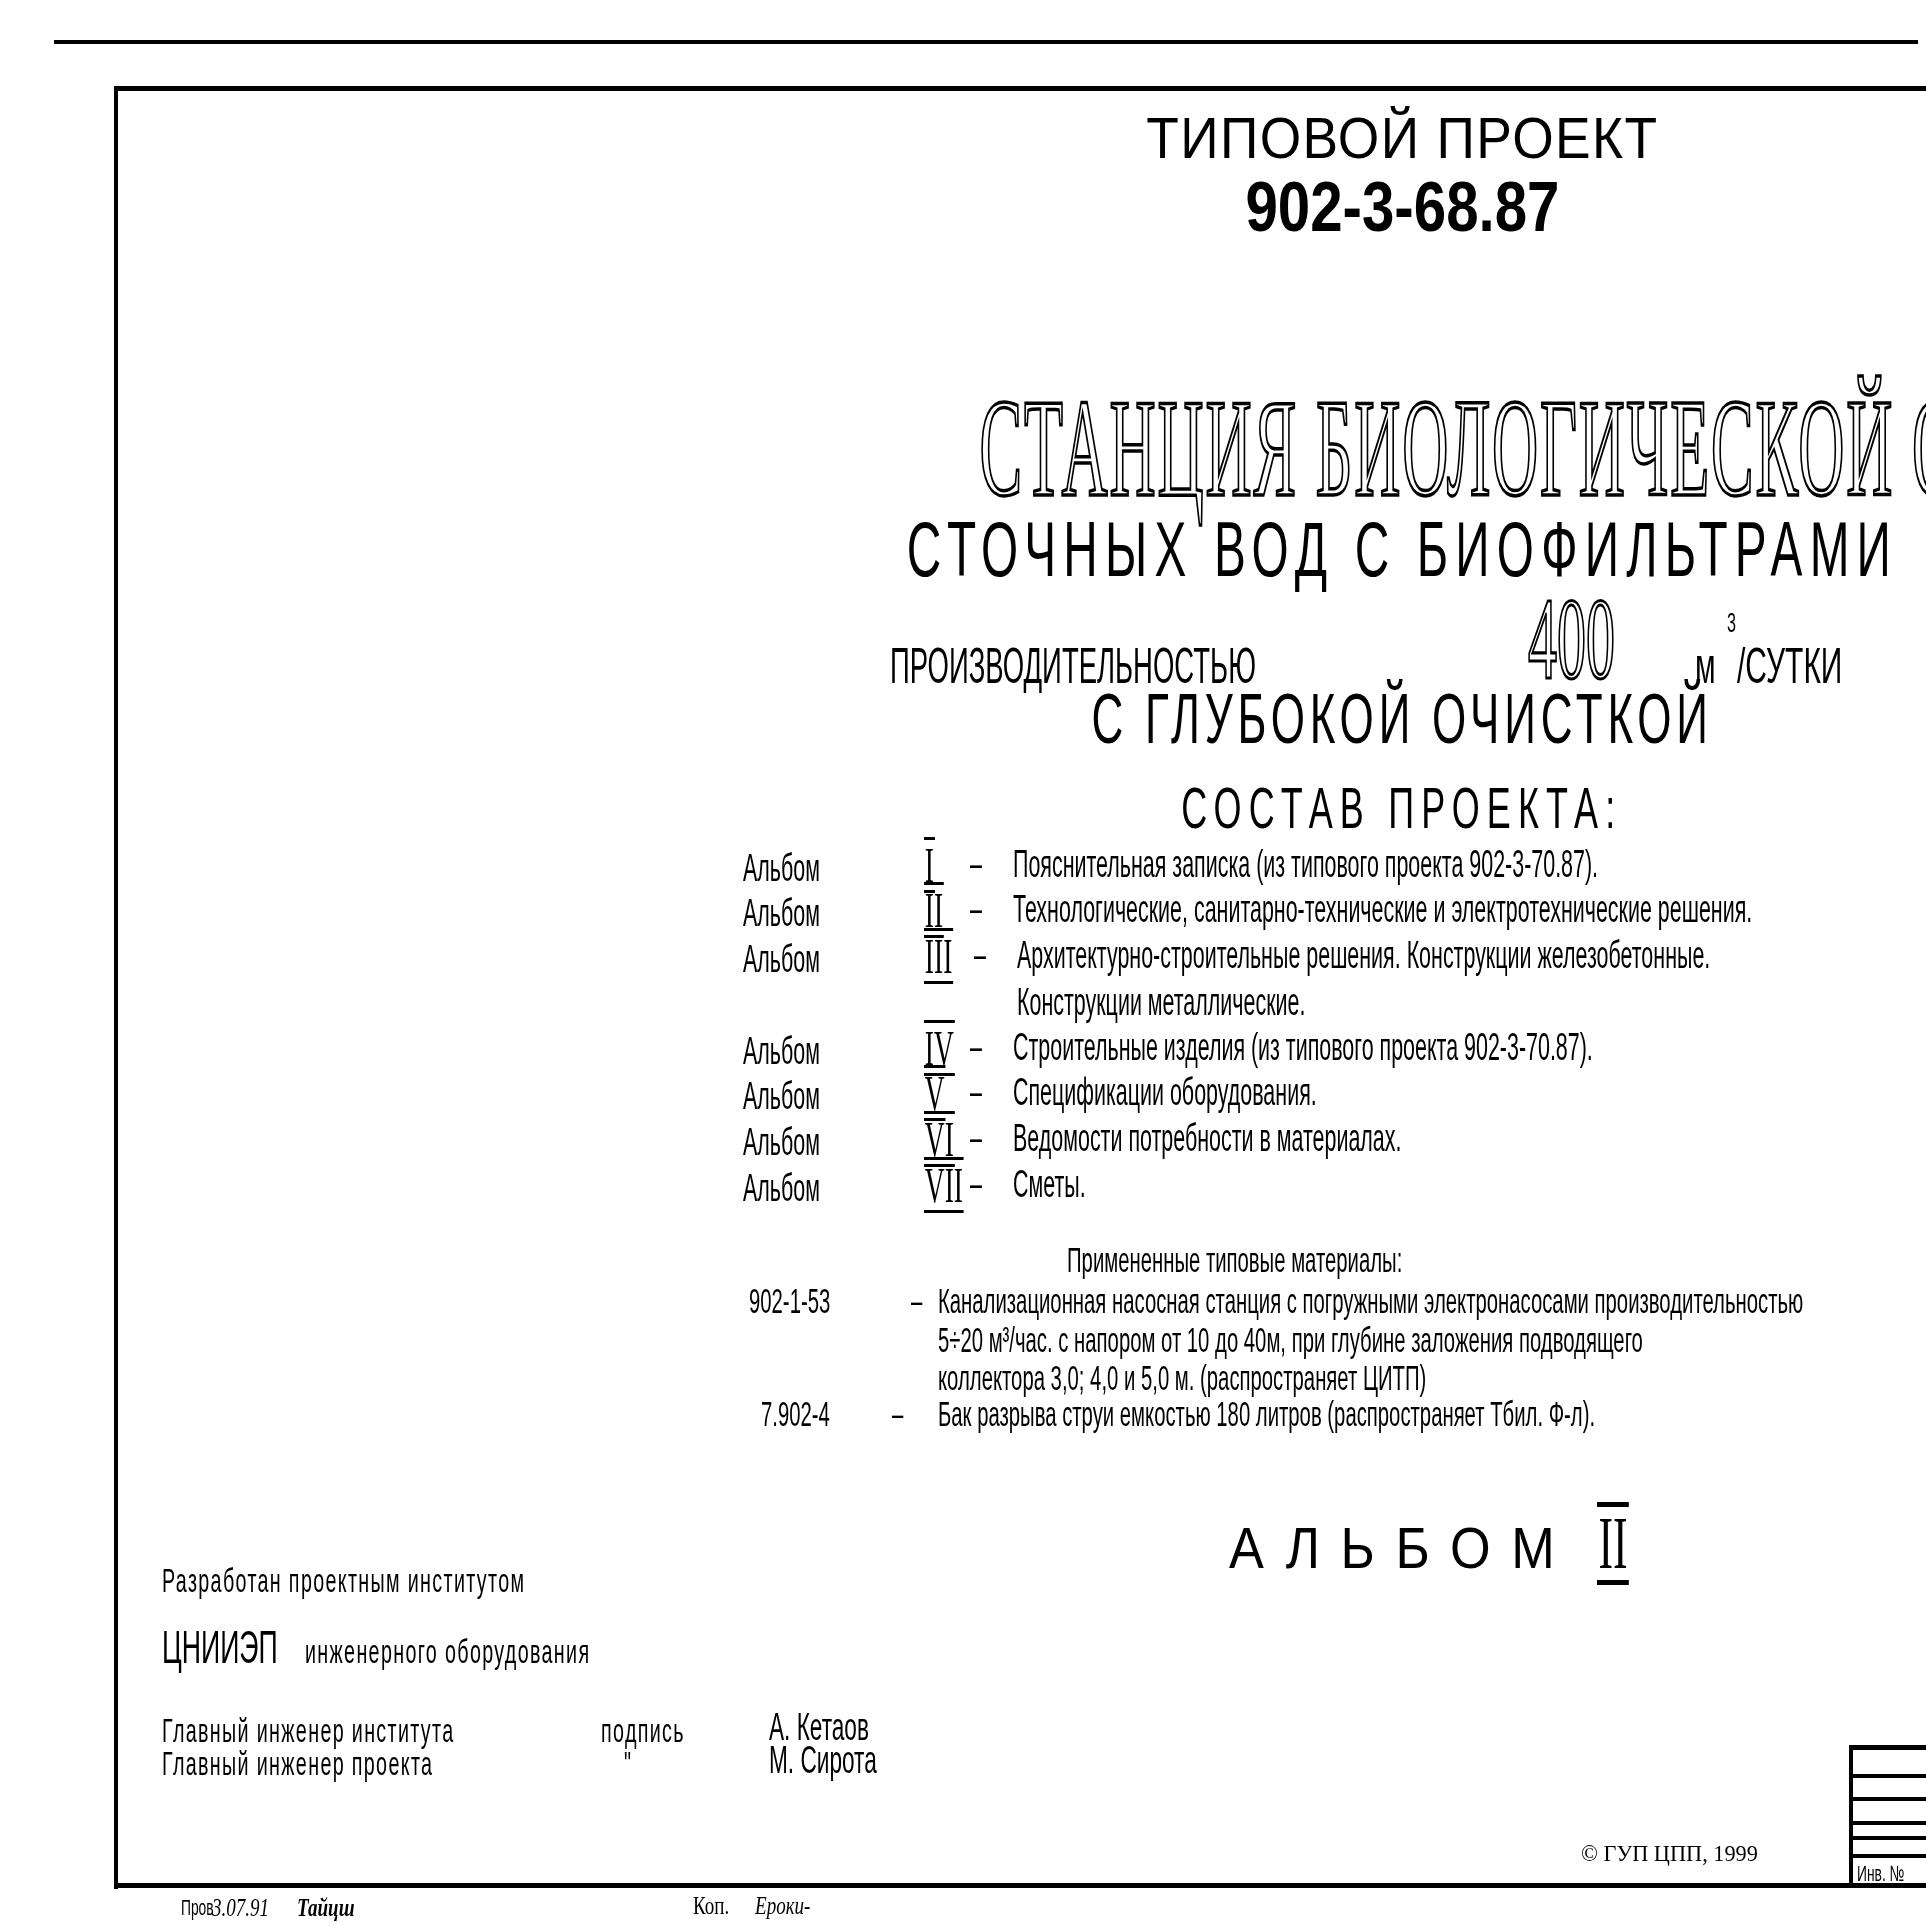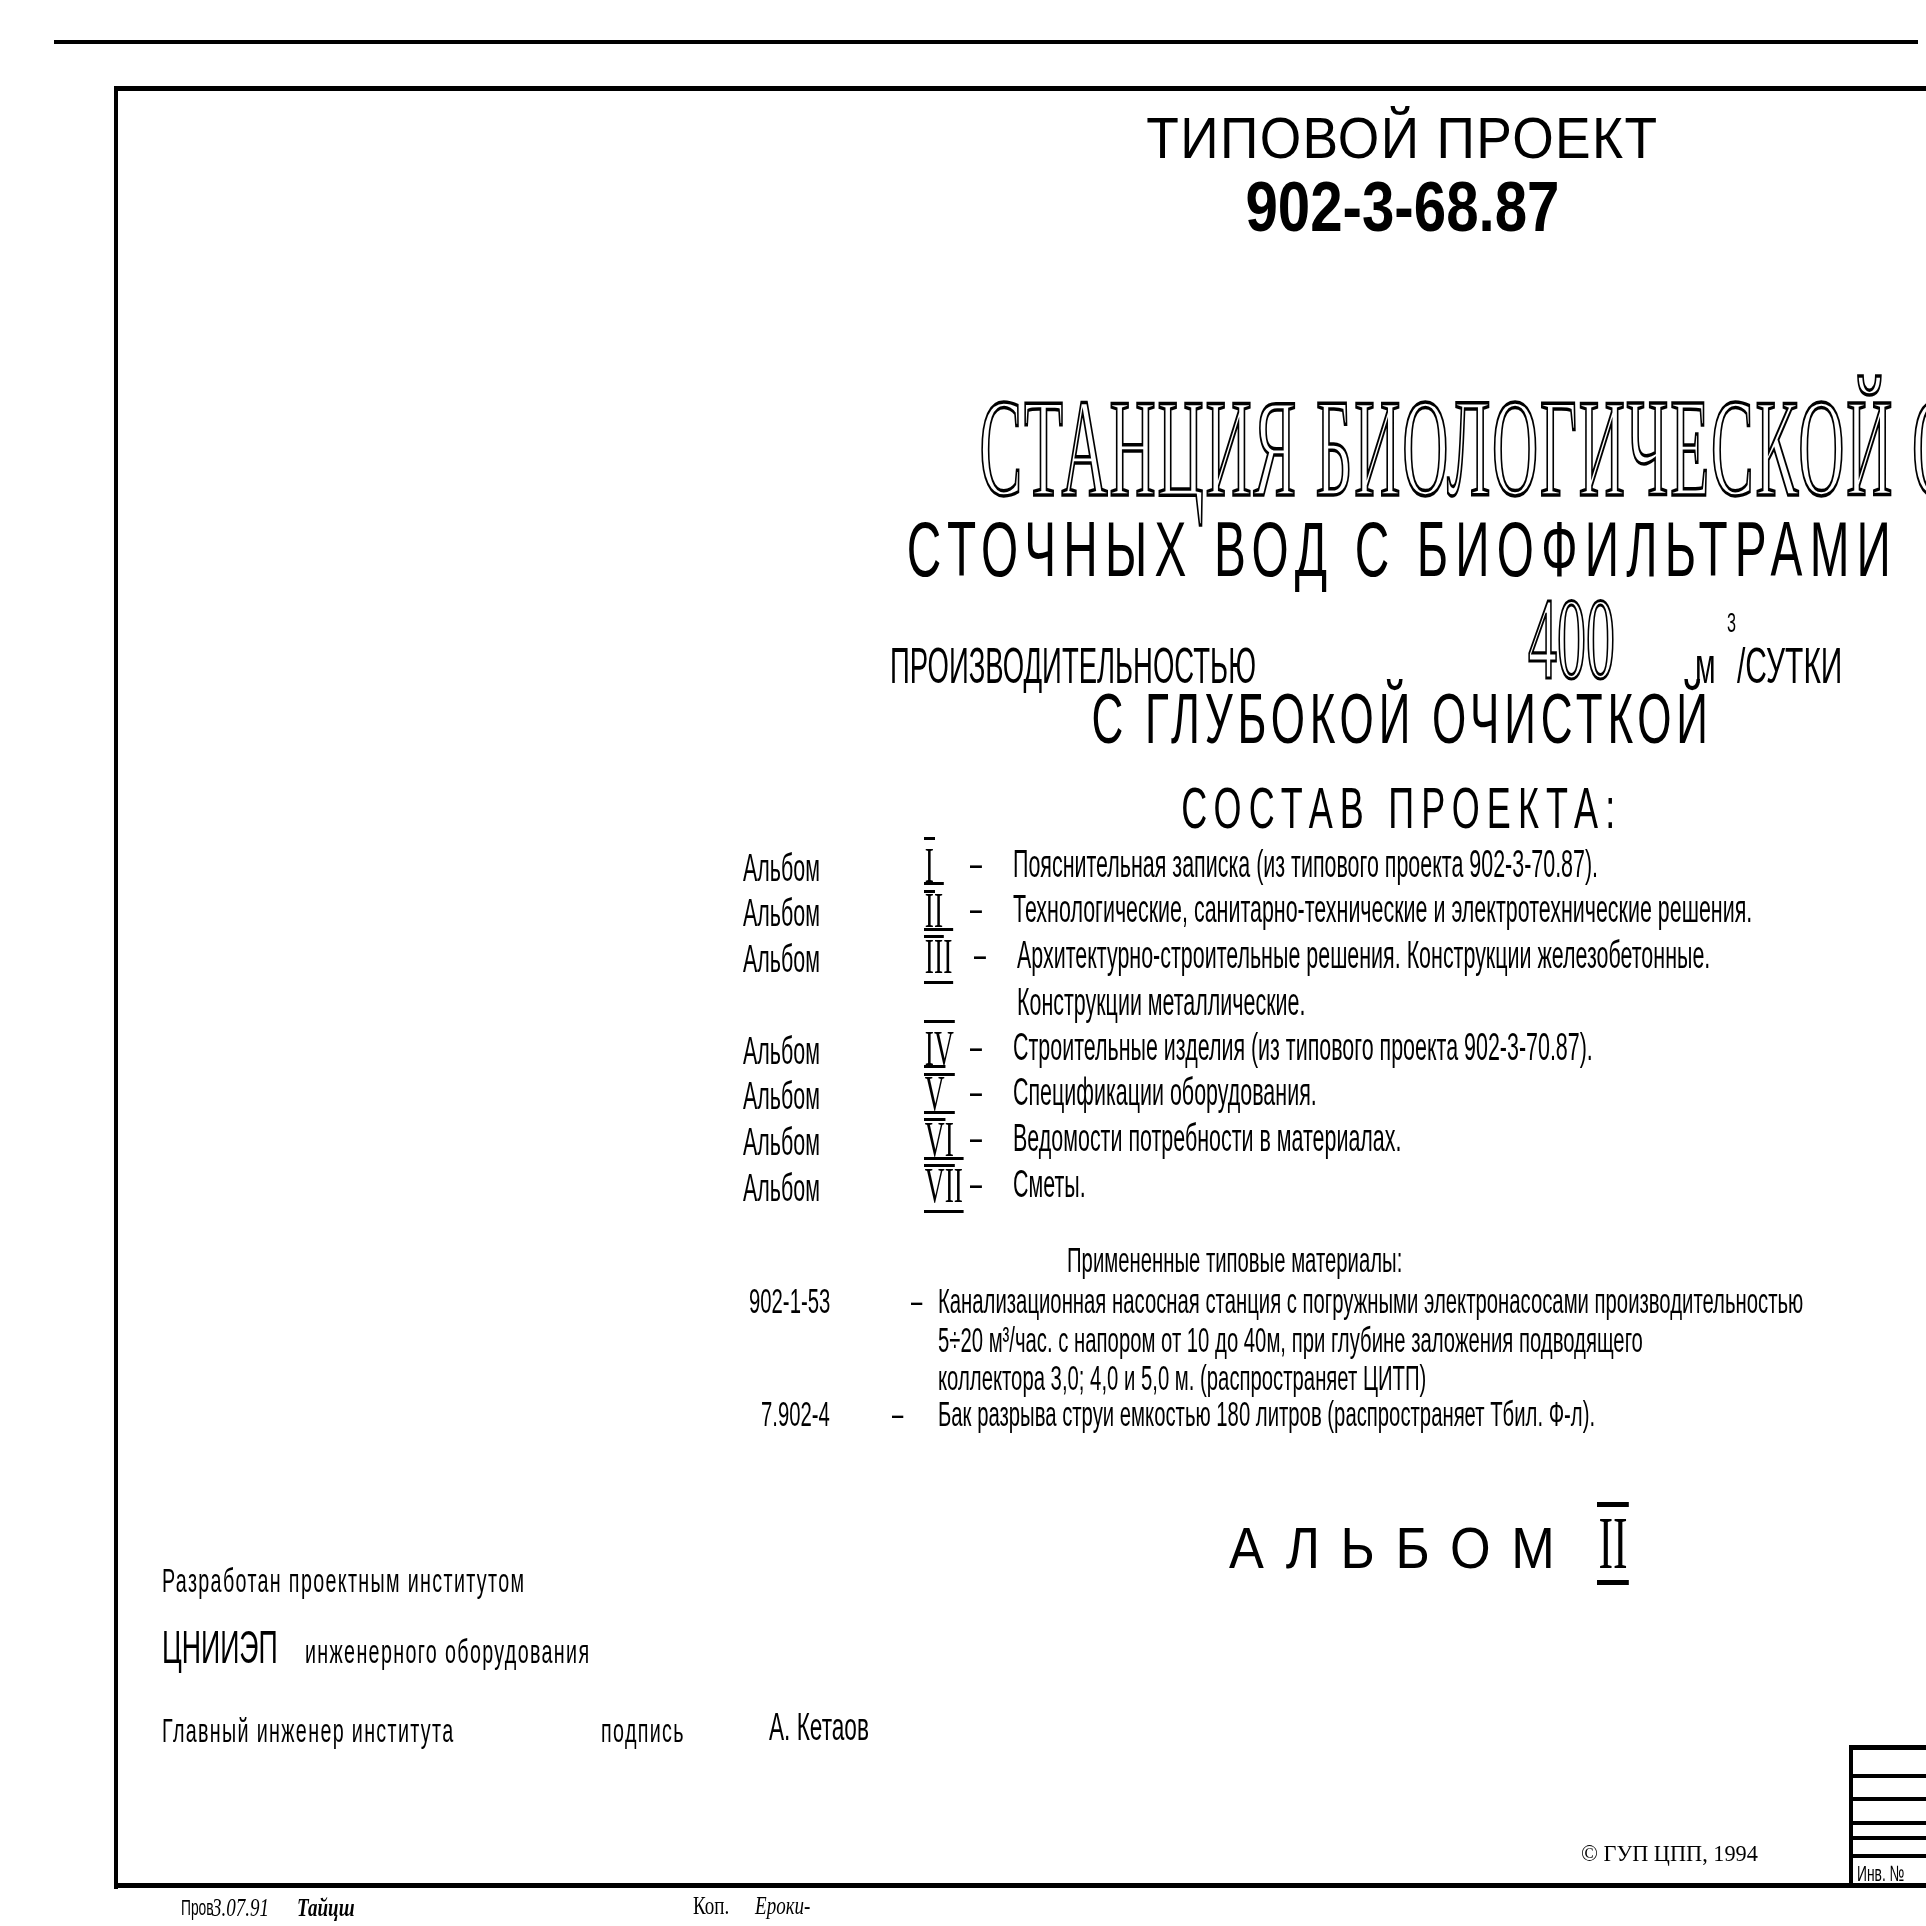--- a/index.html
+++ b/index.html
@@ -148,38 +148,43 @@
 <div class="abs" style="left:162px; top:1549px; width:809px; height:231px;">
   <span class="abs t-dev" style="left:0; top:11.6px;">Разработан проектным институтом</span>
   <span class="abs t-inst" style="left:0; top:71px;">ЦНИИЭП</span>
   <span class="abs t-dev" style="left:143px; top:83px;">инженерного оборудования</span>
 
   <div class="abs" style="left:0; top:162px; width:809px; height:35px;">
     <span class="abs t-dev" style="left:0; top:0;">Главный  инженер  института</span>
     <span class="abs t-dev" style="left:439px; top:0;">подпись</span>
     <span class="abs t-inst" style="left:607px; top:-5.8px; font-size:39px;">А. Кетаов</span>
   </div>
+  <div class="abs" style="left:0; top:195px; width:809px; height:35px;">
+    <span class="abs t-dev" style="left:0; top:0;">Главный  инженер  проекта</span>
+    <span class="abs t-dev" style="left:462px; top:0;">"</span>
+    <span class="abs t-inst" style="left:607px; top:-5.8px; font-size:39px;">М. Сирота</span>
+  </div>
 </div>
 
 <div class="stamp" style="left:1849px; top:1745px; width:844px; height:142px;">
 
   <div class="hline" style="left:0; top:0; width:844px; height:5.4px;"></div>
 
   <div class="vline" style="left:0; top:0; width:3.9px; height:142px;"></div>
 
   <div class="hline" style="left:0; top:29px; width:304px; height:3.5px;"></div>
   <div class="hline" style="left:0; top:52px; width:304px; height:3.5px;"></div>
   <div class="hline" style="left:0; top:76px; width:844px; height:4.2px;"></div>
   <div class="hline" style="left:0; top:91px; width:304px; height:3.5px;"></div>
   <div class="hline" style="left:0; top:109px; width:304px; height:3.5px;"></div>
 
   <span class="abs t-stamp-label" style="left:7.7px; top:116px;">Инв. №</span>
 </div>
 
-<div class="abs t-copy" style="left:1581px; top:1841px;">© ГУП ЦПП, 1994</div>
+<div class="abs t-copy" style="left:1581px; top:1841px;">© ГУП ЦПП, 1999</div>
 
 <div class="abs" style="left:181px; top:1893px; height:46px; width:308px;">
   <span class="abs t-stamp-label" style="left:0; top:2.3px;">Пров</span>
   <span class="abs t-hand" style="left:31px; top:0;">3.07.91</span>
   <span class="abs t-hand" style="left:116px; top:0; font-weight:700;">Тайцш</span>
 </div>
 <div class="abs" style="left:693px; top:1891px; height:46px; width:231px;">
   <span class="abs t-hand" style="left:0; top:0; font-style:normal;">Коп.</span>
   <span class="abs t-hand" style="left:62px; top:0;">Ероки-</span>
 </div>

